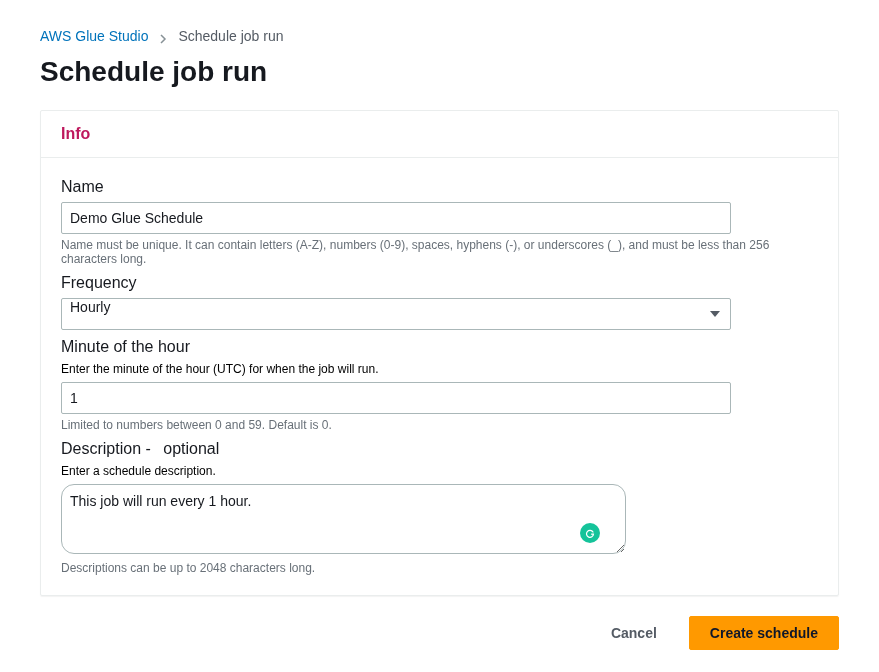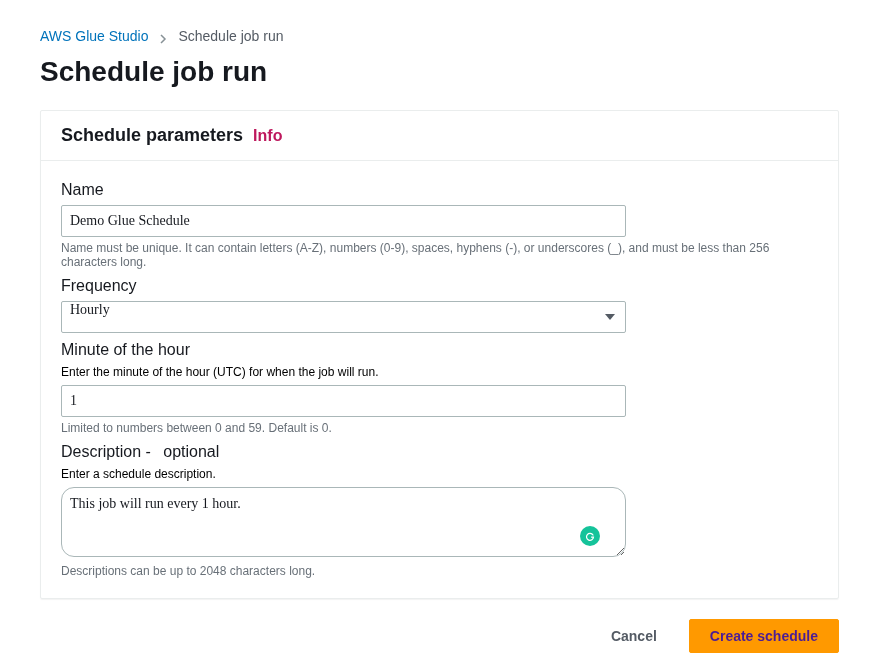--- a/index.html
+++ b/index.html
@@ -78,28 +78,28 @@
     .field-label .optional {
       font-weight: 400;
       margin-left: 8px;
     }
     .field-hint-below-label {
       font-size: 12px;
       color: #000000;
       margin-bottom: 6px;
     }
     .text-input, .select-wrap, .textarea {
-      width: 565px;
+      width: 670px;
       max-width: 100%;
       border: 1px solid #aab7b8;
       border-radius: 2px;
       font-size: 14px;
       color: #16191f;
       background: #fff;
-      font-family: Liberation Serif, serif;
+      font-family: Liberation Sans, sans-serif;
     }
     .text-input {
       padding: 6px 8px;
       height: 32px;
     }
     .select-wrap {
       position: relative;
       height: 32px;
       display: flex;
       align-items: flex-start;
@@ -171,42 +171,41 @@
     }
     .btn-link {
       background: transparent;
       color: #545b64;
       border: none;
       text-align: center;
     }
     .btn-primary {
       background: #ff9900;
       border-color: #ff9900;
-      color: #4c1d95;
+      color: #0f172a;
     }
   </style>
 </head>
 <body>
 
 <div class="container">
   <nav class="breadcrumb">
     <a href="#">AWS Glue Studio</a>
     <span class="chev">
       <svg width="10" height="10" viewBox="0 0 10 10">
           <path d="M3 1 L7 5 L3 9" stroke="#879196" stroke-width="1.5" fill="none"></path>
         </svg>
     </span>
     <span class="current">Schedule job run</span>
   </nav>
 
   <h1 class="page-title">Schedule job run</h1>
 
   <div class="panel">
     <div class="panel-header">
-      <h2>Schedule parameters</h2>
       <a href="#" class="info-link">Info</a>
     </div>
     <div class="panel-body">
 
       <div class="field-group">
         <label class="field-label">Name</label>
         <input type="text" class="text-input" value="Demo Glue Schedule" style="">
         <div class="field-hint">Name must be unique. It can contain letters (A-Z), numbers (0-9), spaces, hyphens (-), or underscores (_), and must be less than 256 characters long.</div>
       </div>
 

